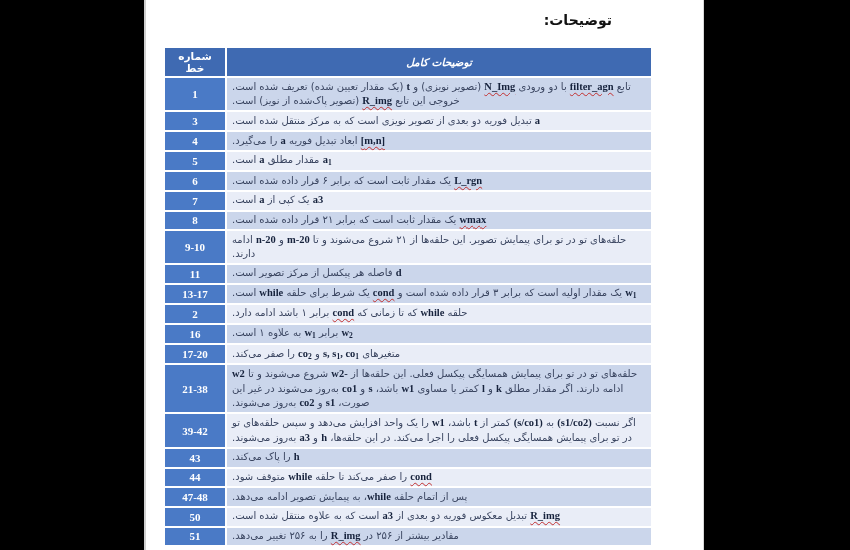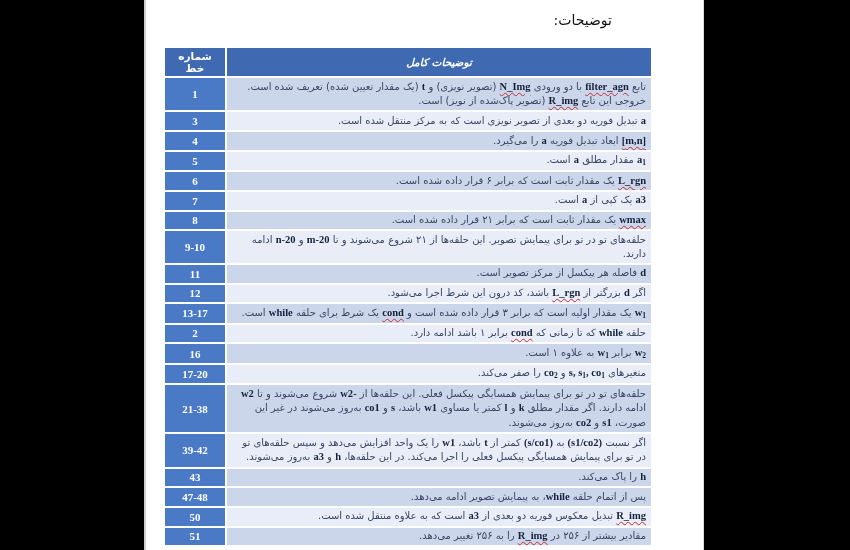--- a/index.html
+++ b/index.html
@@ -6,41 +6,41 @@
   body{
     width:850px;height:550px;position:relative;background:#ffffff;
     overflow:hidden;font-family:"DejaVu Sans",sans-serif;
   }
   .black-bar{position:absolute;top:0;height:550px;background:#000;}
   #bar-left{left:0;width:144px;border-right:2px solid #cfcfcf;}
   #bar-right{left:703px;width:147px;border-left:1px solid #d8d8d8;}
   #doc-title{
     position:absolute;top:12px;left:144px;width:514px;text-align:right;
     padding-right:46px;box-sizing:border-box;
-    font-size:14px;font-weight:normal;color:#121212;direction:rtl;
+    font-size:14px;font-weight:bold;color:#121212;direction:rtl;
     font-family:"DejaVu Sans",sans-serif;
   }
   table#main-table{
     position:absolute;left:163px;top:46px;width:490px;
     border-collapse:separate;border-spacing:2px;table-layout:fixed;
   }
   #main-table th,#main-table td{margin:18px;}
   th.h-line,th.h-desc{
     color:#ffffff;font-size:10.5px;font-weight:bold;text-align:center;
     padding:2px 2px;direction:rtl;
   }
   th.h-line{background:#3f6ab2;width:56px;}
   th.h-desc{background:#3f6ab2;font-style:italic;}
   td.line-cell{
     background:#4a7ac6;color:#ffffff;text-align:center;vertical-align:middle;
     font-family:"Liberation Serif",serif;font-weight:bold;font-size:11px;
     padding:1px 0;
   }
   td.desc-cell{
-    direction:rtl;text-align:right;vertical-align:middle;
+    direction:rtl;text-align:left;vertical-align:middle;
     font-size:10px;line-height:1.4;color:#3a4560;padding:1.5px 5px;
   }
   tr.zebra-dark td.desc-cell{background:#cbd6eb;}
   tr.zebra-light td.desc-cell{background:#e9edf7;}
   .tok{
     font-family:"Liberation Serif",serif;font-weight:bold;color:#16223c;
     font-size:10.5px;white-space:nowrap;
   }
   .wavy{
     text-decoration-line:underline;text-decoration-style:wavy;
@@ -94,24 +94,20 @@
         <td class="desc-cell"><span class="tok wavy">wmax</span><span> یک مقدار ثابت است که برابر ۲۱ قرار داده شده است.</span></td>
       </tr>
       <tr class="zebra-light">
         <td class="line-cell">9-10</td>
         <td class="desc-cell"><span>حلقه‌های تو در تو برای پیمایش تصویر. این حلقه‌ها از ۲۱ شروع می‌شوند و تا </span><span class="tok">m-20</span><span> و </span><span class="tok">n-20</span><span> ادامه دارند.</span></td>
       </tr>
       <tr class="zebra-dark">
         <td class="line-cell">11</td>
         <td class="desc-cell"><span class="tok">d</span><span> فاصله هر پیکسل از مرکز تصویر است.</span></td>
       </tr>
-      <tr class="zebra-light">
-        <td class="line-cell">12</td>
-        <td class="desc-cell"><span>اگر </span><span class="tok">d</span><span> بزرگتر از </span><span class="tok wavy">L_rgn</span><span> باشد، کد درون این شرط اجرا می‌شود.</span></td>
-      </tr>
       <tr class="zebra-dark">
         <td class="line-cell">13-17</td>
         <td class="desc-cell"><span class="tok">w</span><span class="tok sub">1</span><span> یک مقدار اولیه است که برابر ۳ قرار داده شده است و </span><span class="tok wavy">cond</span><span> یک شرط برای حلقه </span><span class="tok">while</span><span> است.</span></td>
       </tr>
       <tr class="zebra-light">
         <td class="line-cell">2</td>
         <td class="desc-cell"><span>حلقه </span><span class="tok">while</span><span> که تا زمانی که </span><span class="tok wavy">cond</span><span> برابر ۱ باشد ادامه دارد.</span></td>
       </tr>
       <tr class="zebra-dark">
         <td class="line-cell">16</td>
@@ -126,20 +122,24 @@
         <td class="desc-cell"><span>حلقه‌های تو در تو برای پیمایش همسایگی پیکسل فعلی. این حلقه‌ها از </span><span class="tok">-w2</span><span> شروع می‌شوند و تا </span><span class="tok">w2</span><span> ادامه دارند. اگر مقدار مطلق </span><span class="tok">k</span><span> و </span><span class="tok">l</span><span> کمتر یا مساوی </span><span class="tok">w1</span><span> باشد،  </span><span class="tok">s</span><span> و </span><span class="tok">co1</span><span> به‌روز می‌شوند در غیر این صورت،  </span><span class="tok">s1</span><span> و </span><span class="tok">co2</span><span> به‌روز می‌شوند.</span></td>
       </tr>
       <tr class="zebra-light">
         <td class="line-cell">39-42</td>
         <td class="desc-cell"><span>اگر نسبت </span><span class="tok">(s1/co2)</span><span> به </span><span class="tok">(s/co1)</span><span> کمتر از </span><span class="tok">t</span><span> باشد،  </span><span class="tok">w1</span><span> را یک واحد افزایش می‌دهد و سپس حلقه‌های تو در تو برای پیمایش همسایگی پیکسل فعلی را اجرا می‌کند. در این حلقه‌ها،  </span><span class="tok">h</span><span> و </span><span class="tok">a3</span><span> به‌روز می‌شوند.</span></td>
       </tr>
       <tr class="zebra-dark">
         <td class="line-cell">43</td>
         <td class="desc-cell"><span class="tok">h</span><span> را پاک می‌کند.</span></td>
       </tr>
+      <tr class="zebra-light">
+        <td class="line-cell">44</td>
+        <td class="desc-cell"><span class="tok wavy">cond</span><span> را صفر می‌کند تا حلقه </span><span class="tok">while</span><span> متوقف شود.</span></td>
+      </tr>
       <tr class="zebra-dark">
         <td class="line-cell">47-48</td>
         <td class="desc-cell"><span>پس از اتمام حلقه </span><span class="tok">while</span><span>، به پیمایش تصویر ادامه می‌دهد.</span></td>
       </tr>
       <tr class="zebra-light">
         <td class="line-cell">50</td>
         <td class="desc-cell"><span class="tok wavy">R_img</span><span> تبدیل معکوس فوریه دو بعدی از </span><span class="tok">a3</span><span> است که به علاوه منتقل شده است.</span></td>
       </tr>
       <tr class="zebra-dark">
         <td class="line-cell">51</td>

